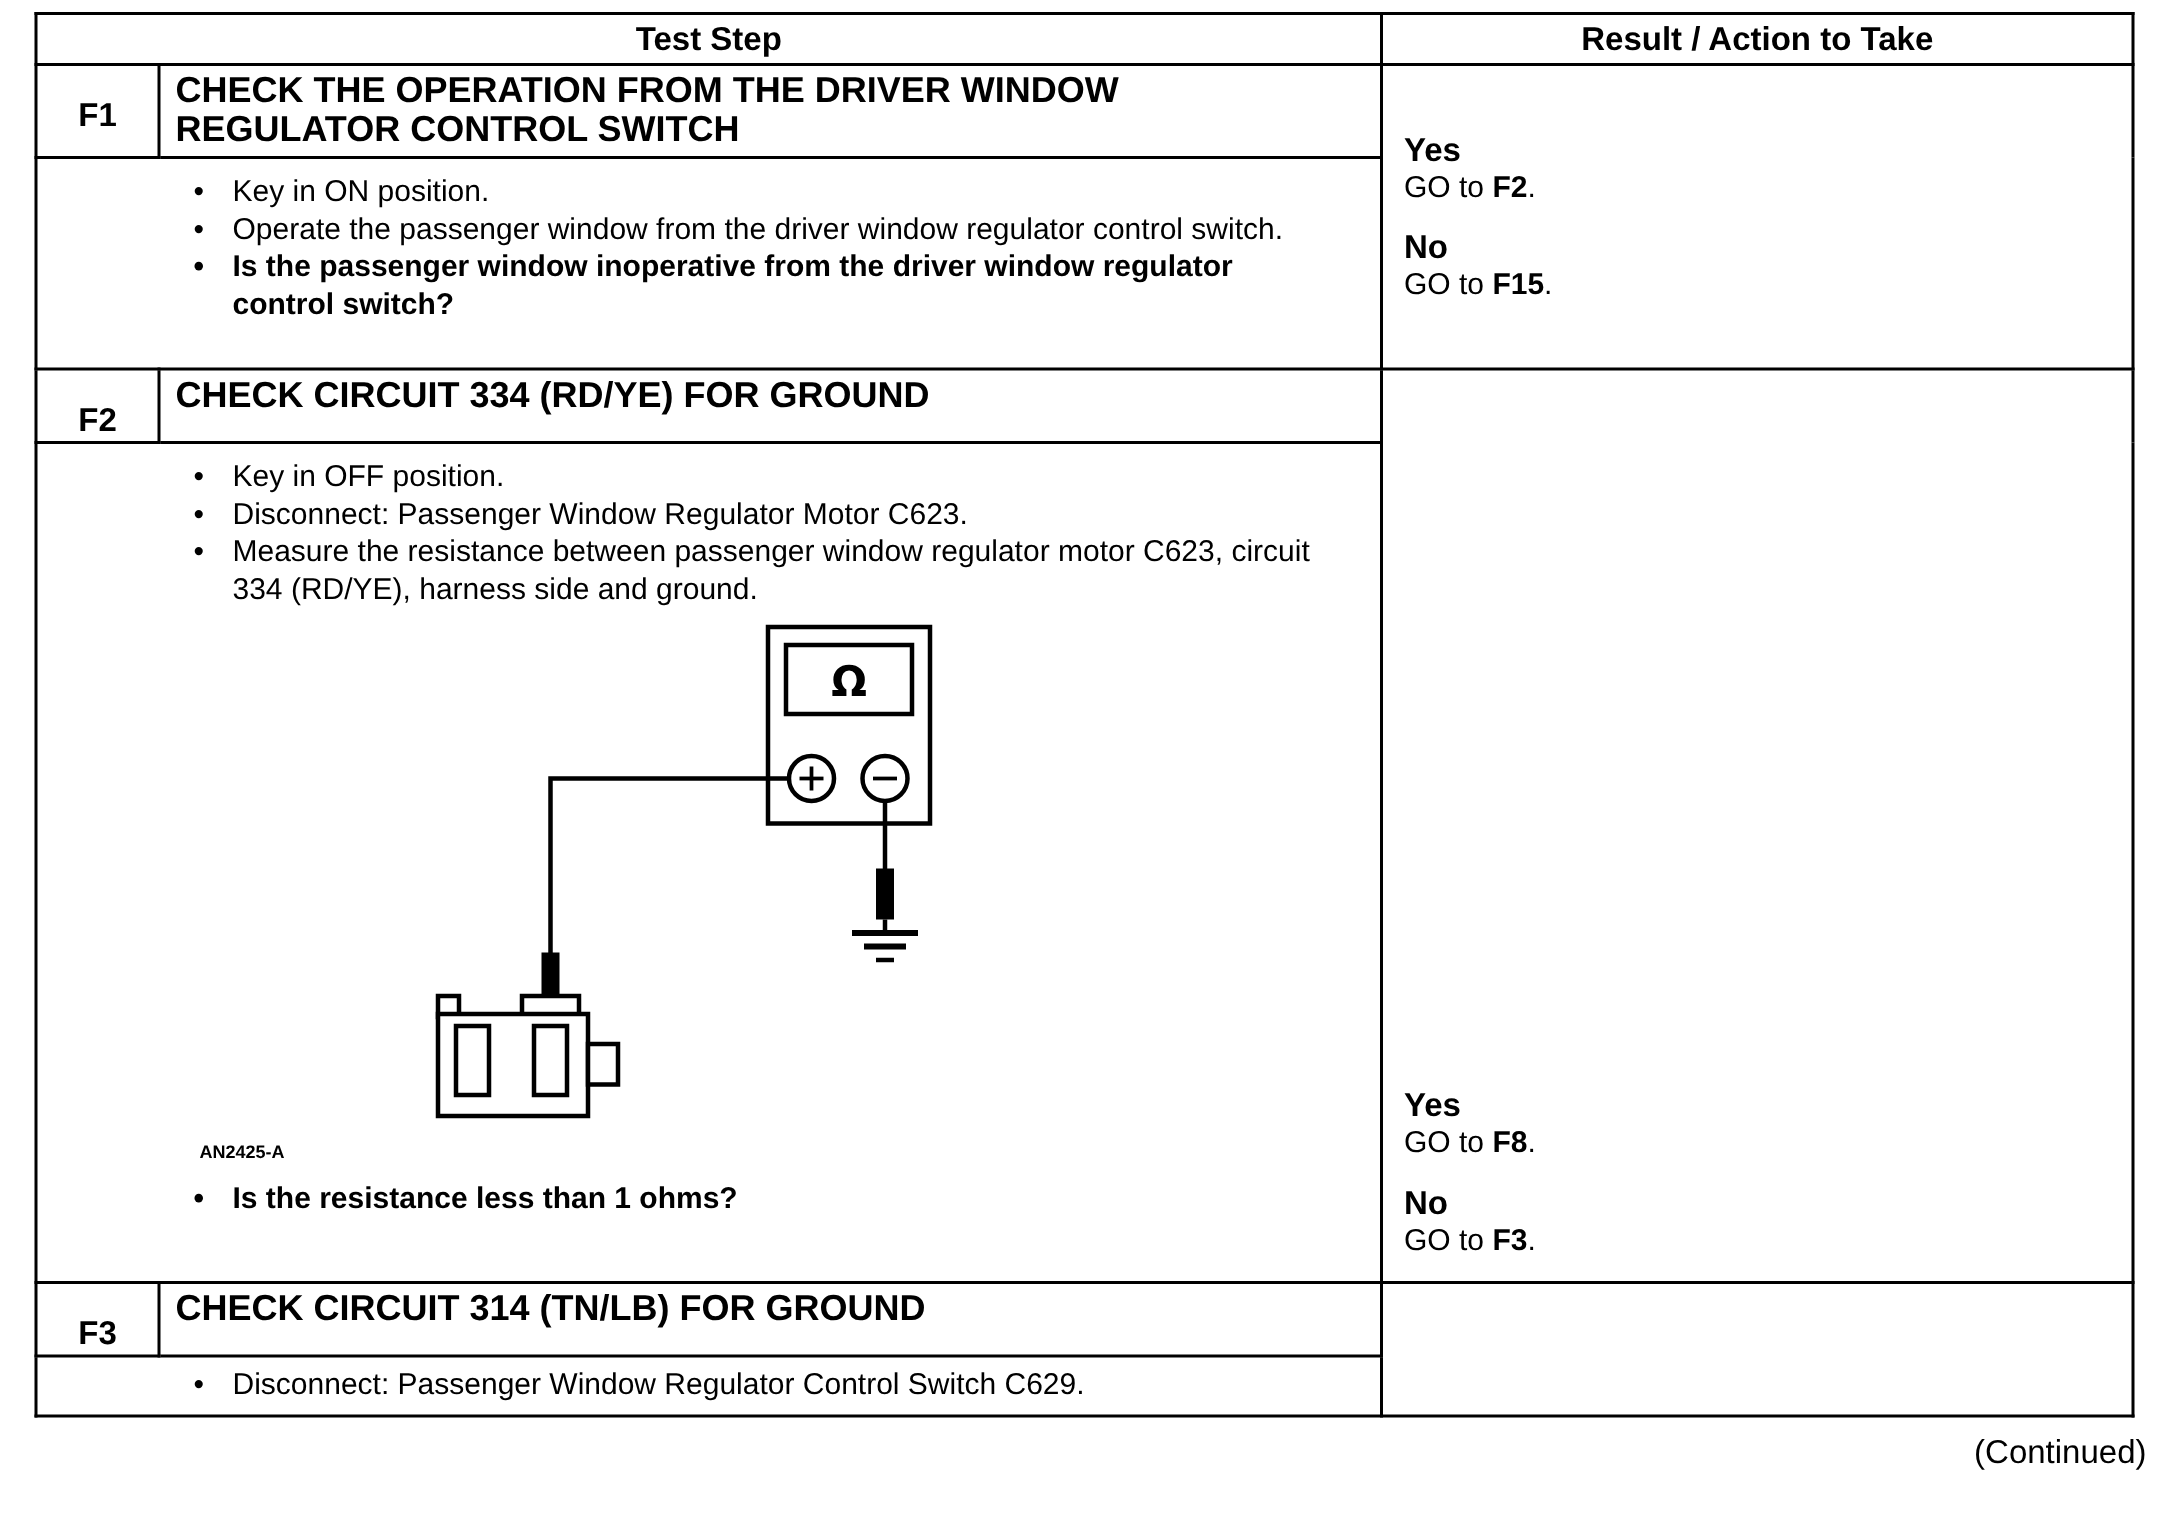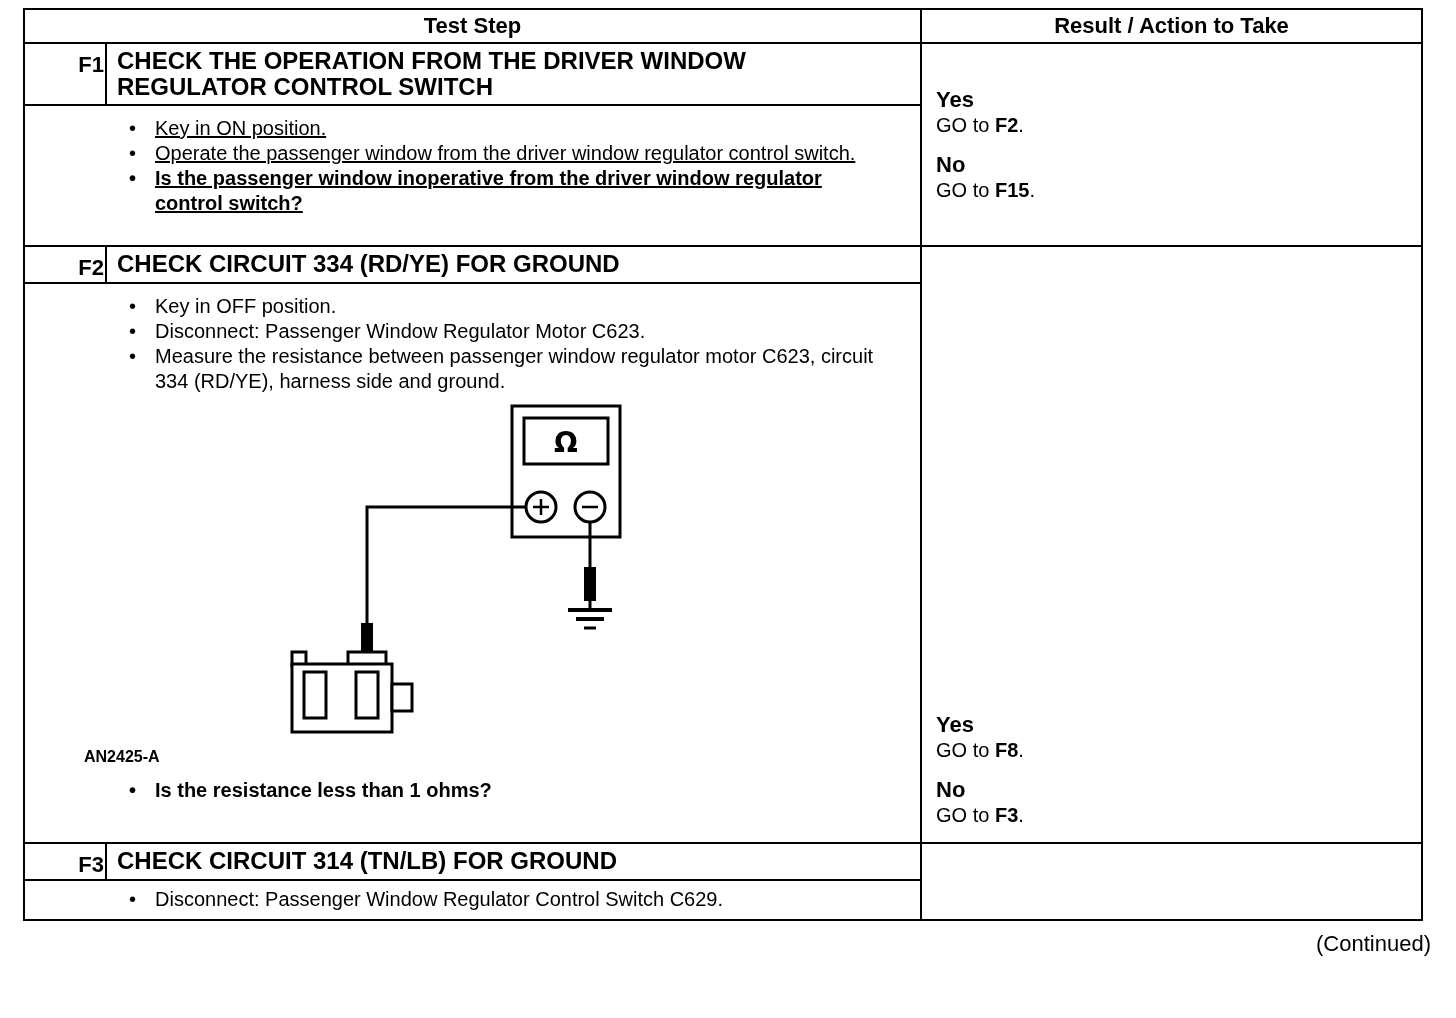--- a/index.html
+++ b/index.html
@@ -26,28 +26,28 @@
   col.col-id { width: 82px; }
   col.col-title { width: 815px; }
   col.col-result { width: 501px; }
   th, td { border: 2px solid #000; vertical-align: top; }
   th {
     font-size: 22px; font-weight: bold; text-align: center;
     padding: 3px 4px;
   }
   tr.head-row { height: 32px; }
   tr.rh-f1head { height: 58px; }
-  tr.rh-f1body { height: 141px; text-decoration: underline; }
+  tr.rh-f1body { height: 141px; }
   tr.rh-f2head { height: 32px; }
   tr.rh-f2body { height: 560px; }
   tr.rh-f3head { height: 32px; }
   tr.rh-f3body { height: 40px; }
   td.step-id {
-    font-size: 22px; font-weight: bold; text-align: right;
-    padding-top: 8px;
+    font-size: 22px; font-weight: bold; text-align: center;
+    padding-top: 20px;
   }
   td.step-title { padding: 4px 10px; }
   .title-text {
     font-size: 24px; font-weight: bold; line-height: 26px;
     max-width: 700px;
   }
   td.step-body { padding: 2px 30px 2px 0; }
   ul.bullets { list-style: none; margin: 8px 0; padding: 0 0 0 98px; }
   ul.bullets li {
     position: relative;
@@ -63,22 +63,22 @@
   ul.question { margin-top: 12px; margin-bottom: 6px; }
   td.result { padding: 6px 10px 6px 14px; }
   td.result.va-middle { vertical-align: middle; }
   td.result.va-bottom { vertical-align: bottom; padding-bottom: 14px; }
   .res-group + .res-group { margin-top: 14px; }
   .res-answer { font-size: 22px; font-weight: bold; line-height: 26px; }
   .res-action { font-size: 20px; line-height: 25px; }
   .res-action b { font-weight: bold; }
   .figure-wrap { margin: 8px 0 0 247px; }
   .figure-label {
-    margin: 6px 0 0 59px;
-    font-size: 16px; font-weight: bold;
+    margin: 6px 0 0 108px;
+    font-size: 12px; font-weight: bold;
   }
   .continued {
     text-align: right;
     font-size: 22px;
     margin-top: 10px;
     padding-right: 2px;
   }
   svg .stroke { stroke: #000; fill: none; }
   svg .whitefill { stroke: #000; fill: #fff; }
   svg .blackfill { fill: #000; stroke: none; }

